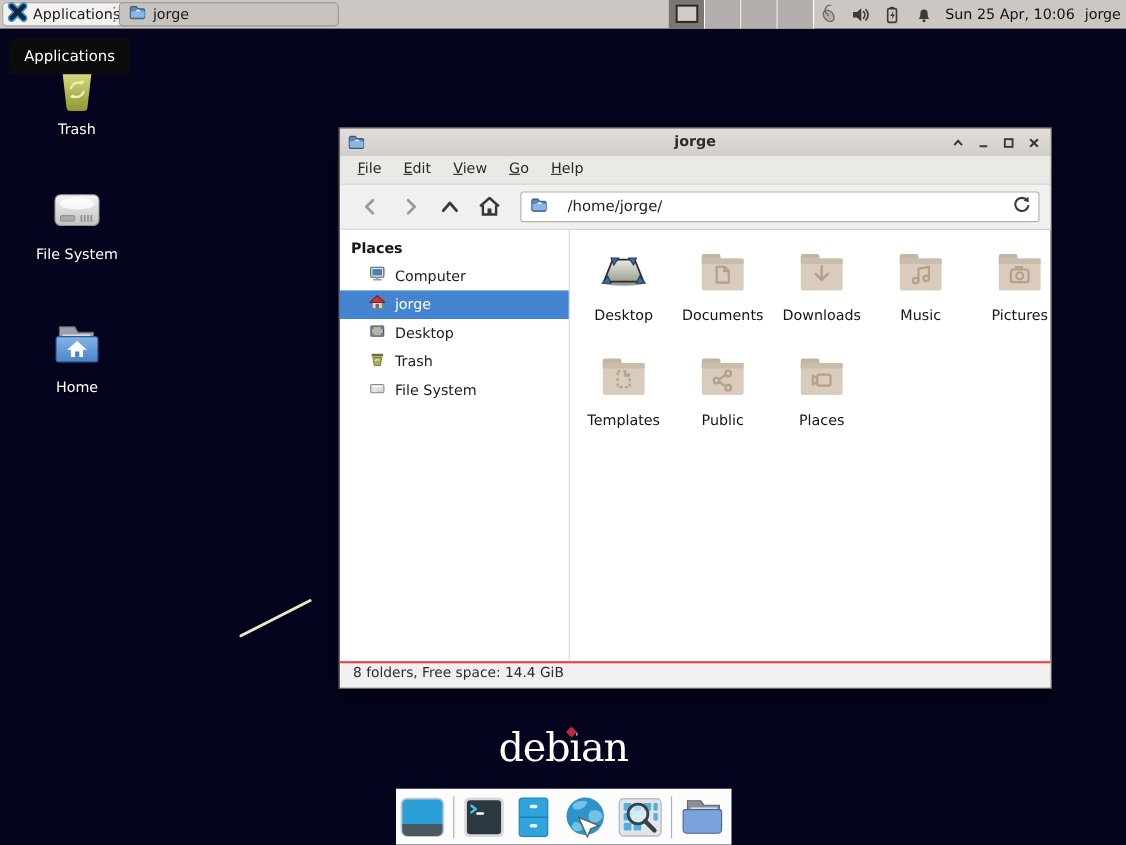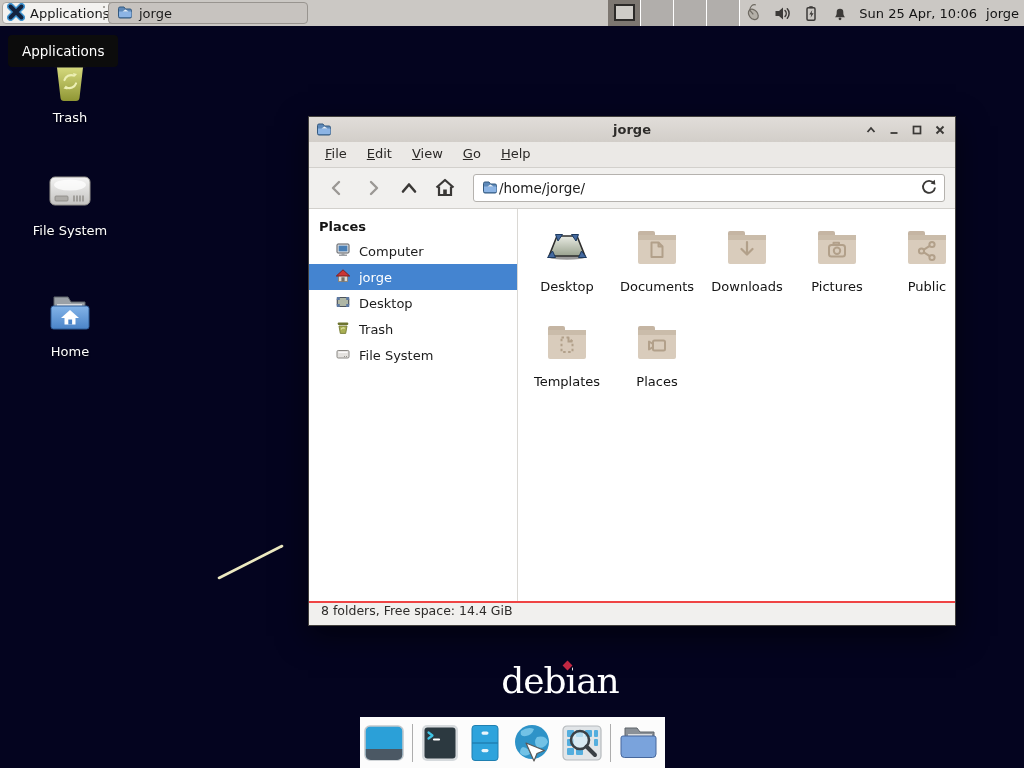--- a/index.html
+++ b/index.html
@@ -37,34 +37,34 @@
   .titlebar { height:25px; background:linear-gradient(#e1ddd9,#d2cec9); display:flex; align-items:center; position:relative; flex:none; }
   .titlebar .wicon { position:absolute; left:7px; top:4px; }
   .titlebar .wtitle { flex:1; text-align:center; font-weight:bold; font-size:13px; color:#2e2c2a; }
   .wctrls { position:absolute; right:4px; top:0; height:25px; display:flex; align-items:center; }
   .wctrl { width:23px; height:25px; display:flex; align-items:center; justify-content:center; }
   .menubar { height:26px; background:#ebe9e6; border-bottom:1px solid #d2d0cc; display:flex; align-items:flex-start; padding-left:6px; flex:none; }
   .menu-item { display:inline-block; padding:4px 10px; font-size:13px; color:#2b2927; }
   .menu-item::first-letter { text-decoration:underline; }
   .toolbar { height:41px; background:#f1f0ee; border-bottom:1px solid #d2d0cc; display:flex; align-items:center; padding:0 10px 0 12px; gap:4px; flex:none; }
   .tool-btn { width:32px; height:30px; display:flex; align-items:center; justify-content:center; border-radius:3px; }
-  .pathbar { flex:1; height:28px; margin-left:8px; background:#ffffff; border:1px solid #b5b2ae; border-radius:3px; display:flex; align-items:center; padding:0 6px 0 8px; gap:1px; }
+  .pathbar { flex:1; height:28px; margin-left:8px; background:#ffffff; border:1px solid #b5b2ae; border-radius:3px; display:flex; align-items:center; padding:0 6px 0 8px; gap:18px; }
   .pathbar input { flex:1; border:none; outline:none; font-family:"DejaVu Sans","Liberation Sans",sans-serif; font-size:13.5px; color:#1c1c1c; background:transparent; }
   .wbody { flex:1; display:flex; min-height:0; }
   .sidebar { width:209px; background:#ffffff; border-right:1px solid #dad8d4; padding-top:4px; flex:none; }
   .side-header { font-weight:bold; font-size:13px; color:#141414; padding:6px 0 4px 10px; }
   .side-row { height:26px; display:flex; align-items:center; gap:8px; padding-left:26px; font-size:13px; color:#1c1c1c; }
   .side-row.selected { background:#4484d0; color:#ffffff; }
   .files { flex:1; padding:14px 0 0 4px; display:grid; grid-template-columns:repeat(5,90px); grid-auto-rows:95px; justify-items:center; align-content:start; }
   .fcell { width:90px; display:flex; flex-direction:column; align-items:center; }
   .fcell .flabel { margin-top:5px; font-size:13px; color:#141414; }
   .statusbar { height:24px; background:#f1f0ee; border-top:2px solid #ef4444; display:flex; align-items:flex-start; padding-left:12px; font-size:12.5px; color:#2e2c2a; flex:none; }
 
   
-  .logo { position:absolute; left:452px; top:660px; width:120px; height:48px; text-align:center; z-index:5;margin-left:48px; }
+  .logo { position:absolute; left:452px; top:660px; width:120px; height:48px; text-align:center; z-index:5; }
   .logo .logo-text { font-family:"DejaVu Serif","Liberation Serif",serif; font-size:36px; color:#ffffff; letter-spacing:-1px; position:relative; display:inline-block; }
   .logo-dot-patch { position:absolute; left:62px; top:2px; width:10px; height:10px; background:#04041f; }
   .logo-dot { position:absolute; left:64px; top:2px; width:7px; height:7px; background:#c42843; transform:rotate(45deg); }
 
   
   .dock { position:absolute; left:360px; top:717px; width:305px; height:51px; background:#fcfcfc; display:flex; align-items:center; justify-content:center; gap:7px; z-index:10; }
   .dock-sep { width:1px; height:38px; background:#adadad; }
   .dock-item { display:flex; align-items:center; justify-content:center; }
 </style>
 </head>
@@ -406,61 +406,74 @@
               <use href="#folder-base"></use>
             <g fill="none" stroke="#b2a08a" stroke-width="2.2" stroke-linecap="round" stroke-linejoin="round">
               <path d="M24 19 v12"></path>
                 <path d="M18.5 26 L24 31.5 L29.5 26"></path>
             </g>
           </svg>
         </span>
         <span class="flabel">Downloads</span>
       </div>
 
+      <div class="fcell">
+        <span>
+          <svg width="48" height="48" viewBox="0 0 48 48">
+              <use href="#folder-base"></use>
+            <g fill="none" stroke="#b2a08a" stroke-width="2" stroke-linecap="round">
+              <circle cx="19.5" cy="32" r="2.5"></circle>
+                <circle cx="29" cy="30" r="2.5"></circle>
+              <path d="M22 31.5 V21.5 l9.5 -2 v10"></path>
+            </g>
+          </svg>
+        </span>
+        <span class="flabel">Music</span>
+      </div>
 
       <div class="fcell">
         <span>
           <svg width="48" height="48" viewBox="0 0 48 48">
               <use href="#folder-base"></use>
             <g fill="none" stroke="#b2a08a" stroke-width="2" stroke-linejoin="round">
               <rect x="16" y="22" width="16" height="11.5" rx="2.5"></rect>
               <circle cx="24" cy="27.7" r="3.2"></circle>
               <path d="M20.5 22 v-2.2 h5.5 V22"></path>
             </g>
           </svg>
         </span>
         <span class="flabel">Pictures</span>
+      </div>
+
+      <div class="fcell">
+        <span>
+          <svg width="48" height="48" viewBox="0 0 48 48">
+              <use href="#folder-base"></use>
+            <g fill="none" stroke="#b2a08a" stroke-width="2" stroke-linejoin="round" stroke-dasharray="2.5 2.5">
+              <path d="M18.5 19.5 h7 l4 4 v10.5 h-11 z"></path>
+            </g>
+            <path d="M25.5 19.5 v4 h4" fill="none" stroke="#b2a08a" stroke-width="2"></path>
+          </svg>
+        </span>
+        <span class="flabel">Templates</span>
       </div>
 
       <div class="fcell">
         <span>
           <svg width="48" height="48" viewBox="0 0 48 48">
               <use href="#folder-base"></use>
             <g fill="none" stroke="#b2a08a" stroke-width="2">
               <circle cx="18.5" cy="28" r="2.6"></circle>
                 <circle cx="29" cy="21.5" r="2.6"></circle>
                 <circle cx="29" cy="34.5" r="2.6"></circle>
               <path d="M20.9 26.6 L26.7 22.9 M20.9 29.4 L26.7 33.1"></path>
             </g>
           </svg>
         </span>
         <span class="flabel">Public</span>
-      </div>
-
-      <div class="fcell">
-        <span>
-          <svg width="48" height="48" viewBox="0 0 48 48">
-              <use href="#folder-base"></use>
-            <g fill="none" stroke="#b2a08a" stroke-width="2" stroke-linejoin="round" stroke-dasharray="2.5 2.5">
-              <path d="M18.5 19.5 h7 l4 4 v10.5 h-11 z"></path>
-            </g>
-            <path d="M25.5 19.5 v4 h4" fill="none" stroke="#b2a08a" stroke-width="2"></path>
-          </svg>
-        </span>
-        <span class="flabel">Templates</span>
       </div>
 
       <div class="fcell">
         <span>
           <svg width="48" height="48" viewBox="0 0 48 48">
               <use href="#folder-base"></use>
             <g fill="none" stroke="#b2a08a" stroke-width="2" stroke-linejoin="round">
               <rect x="20" y="22.5" width="12" height="10" rx="1.5"></rect>
               <path d="M20 26 L16 23.5 v8 L20 29"></path>
             </g>

